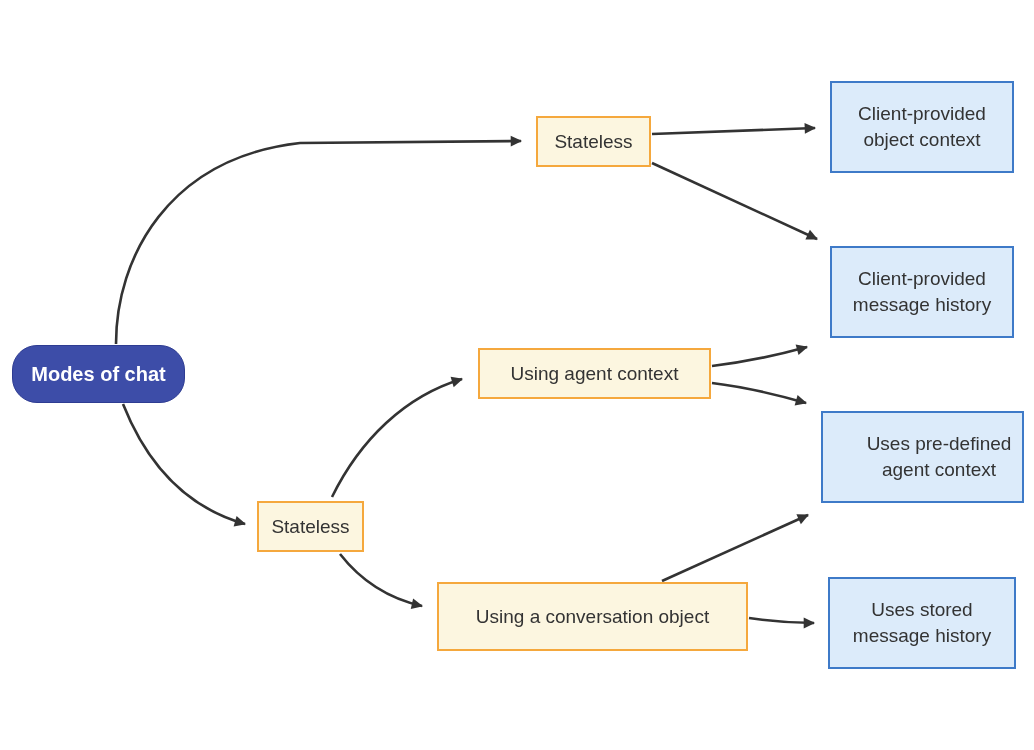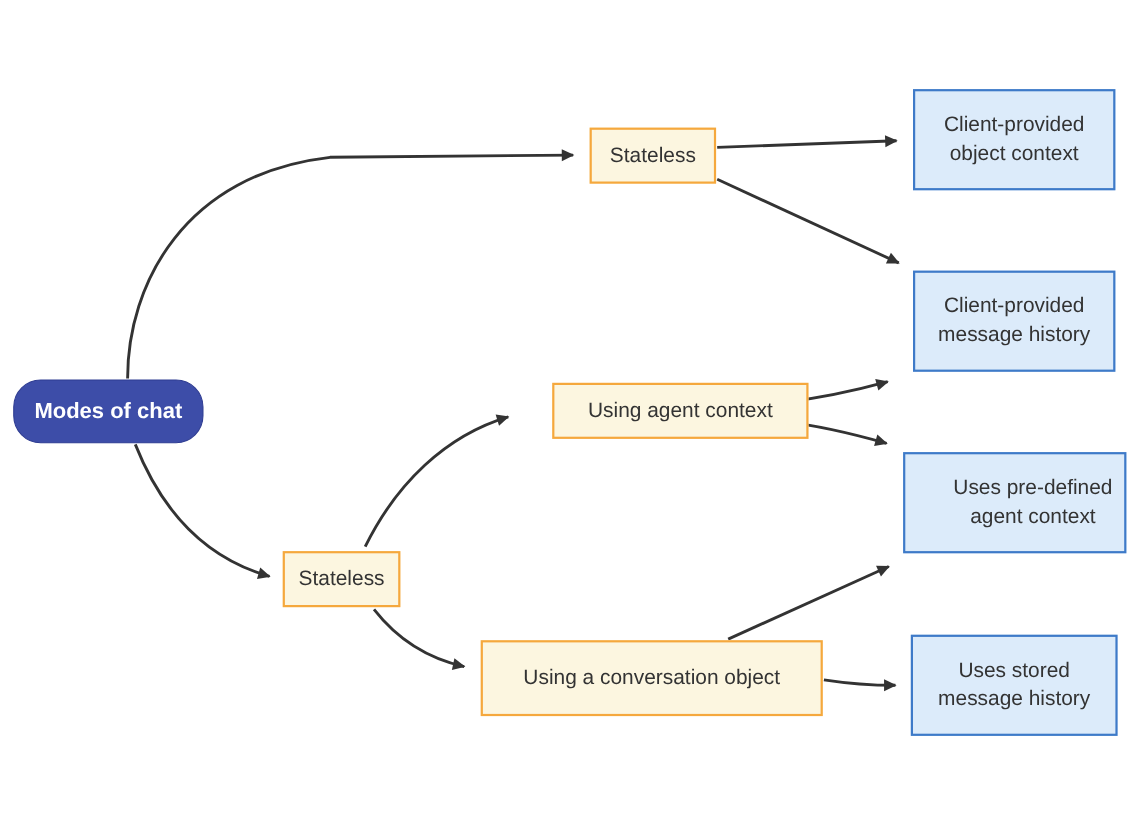--- a/index.html
+++ b/index.html
@@ -60,21 +60,21 @@
   }
   .node-leaf {
     background: var(--leaf_fill);
     border: 2px solid var(--leaf_border);
     padding: 6px 10px;
   }
   
   #n-root     { left: 12px;  top: 345px; width: 173px; height: 58px; border-radius: 25px; }
   #n-stateless{ left: 536px; top: 116px; width: 115px; height: 51px; }
   #n-stateful { left: 257px; top: 501px; width: 107px; height: 51px; }
-  #n-agentctx { left: 502px; top: 348px; width: 233px; height: 51px; }
+  #n-agentctx { left: 478px; top: 348px; width: 233px; height: 51px; }
   #n-convobj  { left: 437px; top: 582px; width: 311px; height: 69px; }
   #n-inline   { left: 830px; top: 81px;  width: 184px; height: 92px; }
   #n-msghist  { left: 830px; top: 246px; width: 184px; height: 92px; }
   #n-predef   { left: 821px; top: 411px; width: 203px; height: 92px; padding-left: 43px; }
   #n-stored   { left: 828px; top: 577px; width: 188px; height: 92px; text-align: center; }
 </style>
 </head>
 <body>
 
 <div class="canvas">

